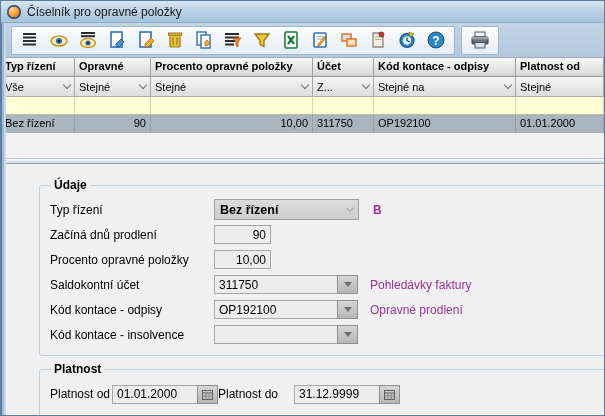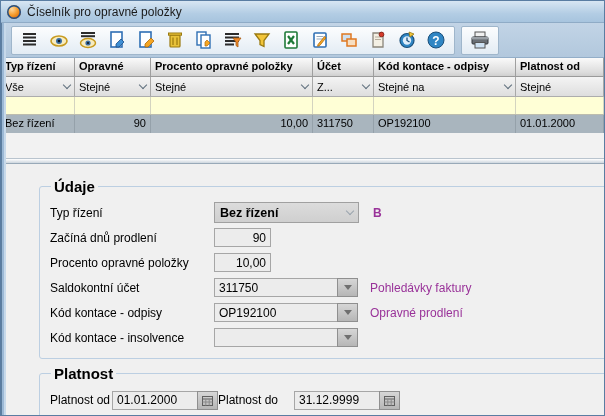--- a/index.html
+++ b/index.html
@@ -46,21 +46,21 @@
   .g-data{height:18px;background:#a9b5be;font-size:11px;}
   .gd-cell{border-right:1px solid #95a1aa;padding:2px 4px;white-space:nowrap;overflow:hidden;}
   .num{text-align:right;}
   .g-empty{height:26px;background:#f2f2f2;border-bottom:1px solid #b9c4ce;}
   
   .splitter{height:5px;background:linear-gradient(#ffffff,#cdd6de);border-bottom:1px solid #98a9b8;cursor:row-resize;}
   
   .form-panel{padding:14px 0 0 38px;background:#f0f0f0;height:253px;}
   fieldset{border:1px solid #bccfe2;border-radius:3px;margin:0 -8px 6px 0;
     padding:3px 10px 6px 10px;}
-  legend{font-weight:bold;font-size:15px;padding:0 3px;margin-left:1px;margin-top:24px;}
+  legend{font-weight:bold;font-size:12px;padding:0 3px;margin-left:1px;margin-top:24px;}
   .frow{display:flex;align-items:center;height:21px;margin:4px 0;}
   .flabel{width:164px;flex:none;font-size:12px;}
   .combo{width:145px;height:21px;background:linear-gradient(#dcdcdc,#cfcfcf);
     border:1px solid #a0a0a0;display:flex;align-items:center;justify-content:space-between;
     padding:0 5px;font-weight:bold;font-size:12.5px;}
   .combo .chev{border-color:#9aa4ad;}
   input.fld{height:19px;border:1px solid #a6a6a6;background:#ececec;
     font-family:inherit;font-size:12px;padding:0 4px;color:#000;}
   .w-num{width:57px;text-align:right;}
   .w-code{width:124px;}

